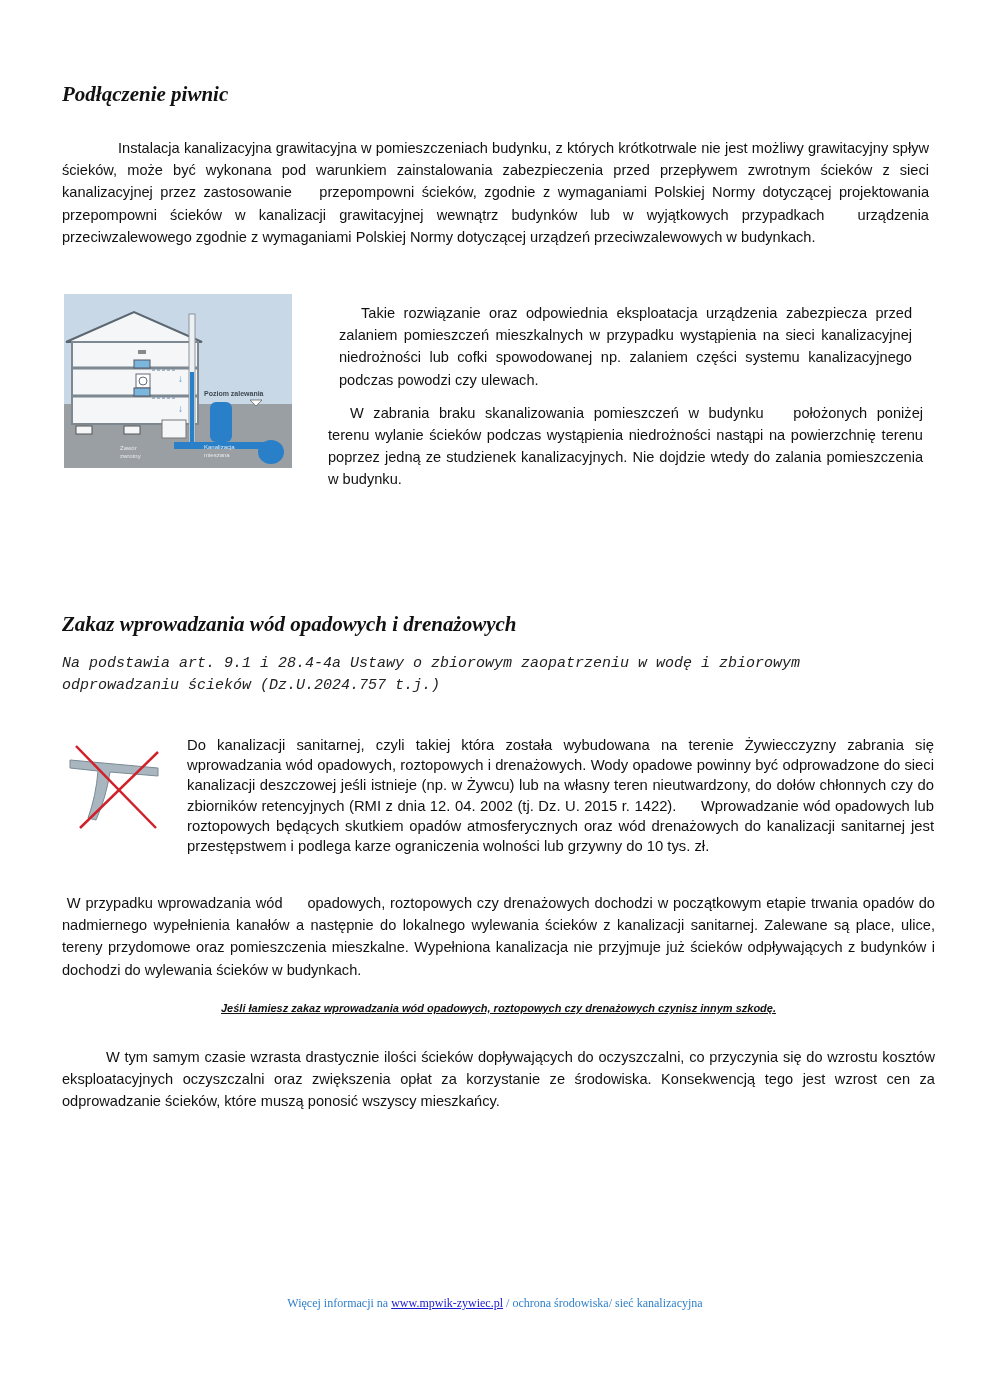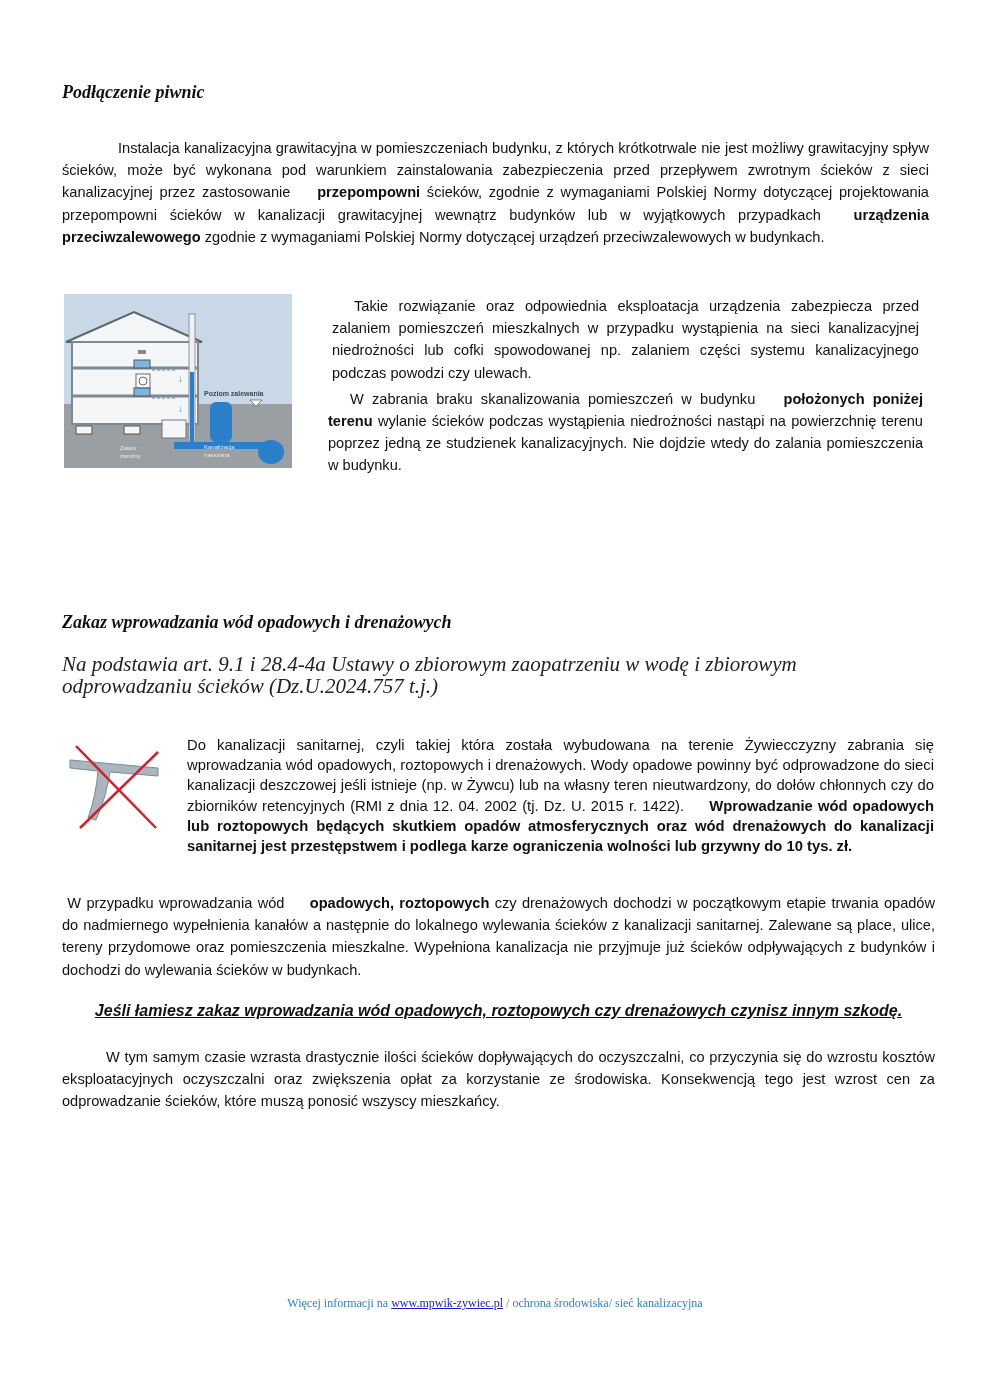--- a/index.html
+++ b/index.html
@@ -1,25 +1,25 @@
 <!DOCTYPE html>
 <html><head>
 <meta charset="utf-8">
 <style>
   html, body { margin: 0; padding: 0; background: #ffffff; }
   body { width: 990px; height: 1400px; position: relative; overflow: hidden; color: #111; }
   .page { position: absolute; left: 0; top: 0; width: 990px; height: 1400px; }
-  .serif-h { font-family: "Liberation Serif", "DejaVu Serif", serif; font-style: italic; font-weight: bold; font-size: 18px; color: #111; position: absolute; margin: 0; }
+  .serif-h { font-family: "Liberation Serif", "DejaVu Serif", serif; font-style: italic; font-weight: bold; font-size: 21px; color: #111; position: absolute; margin: 0; }
   .sans { font-family: "Liberation Sans", "DejaVu Sans", sans-serif; font-size: 14.6px; line-height: 22.2px; text-align: justify; color: #111; }
   .para { position: absolute; margin: 0; }
   .indent { text-indent: 56px; }
   .indent-s { text-indent: 22px; }
-  b { font-weight: bold; padding-left: 20px; }
-  .law { font-family: Liberation Serif, serif; font-style: italic; font-size: 21px; line-height: 22px; color: #222; position: absolute; margin: 0; }
-  .warn { position: absolute; font-family: "Liberation Sans", "DejaVu Sans", sans-serif; font-weight: bold; font-style: italic; text-decoration: underline; font-size: 16px; text-align: center; margin: 0; color: #111; }
+  b { font-weight: normal; padding-left: 20px; }
+  .law { font-family: Liberation Mono, monospace; font-style: italic; font-size: 15px; line-height: 22px; color: #222; position: absolute; margin: 0; }
+  .warn { position: absolute; font-family: "Liberation Sans", "DejaVu Sans", sans-serif; font-weight: bold; font-style: italic; text-decoration: underline; font-size: 11px; text-align: center; margin: 0; color: #111; }
   .footer { position: absolute; left: 0; width: 990px; top: 1296px; text-align: center; font-family: "Liberation Serif", "DejaVu Serif", serif; font-size: 12px; color: #2f7fc8; }
   .footer a { color: #1a1acc; text-decoration: underline; }
   .fig { position: absolute; }
   .fig svg { display: block; }
 </style>
 </head>
 <body>
 
 <div class="page">
 
@@ -65,21 +65,21 @@
       <text x="142" y="104" font-size="7" font-weight="bold" fill="#3e4850" font-family="Liberation Sans, sans-serif">Poziom zalewania</text>
       <polygon points="188,108 200,108 194,114" fill="#fff" stroke="#555" stroke-width="0.7"></polygon>
       <text x="58" y="158" font-size="6" fill="#eaeaea" font-family="Liberation Sans, sans-serif">Zawór</text>
       <text x="58" y="166" font-size="6" fill="#eaeaea" font-family="Liberation Sans, sans-serif">zwrotny</text>
       <text x="142" y="157" font-size="6" fill="#eaeaea" font-family="Liberation Sans, sans-serif">Kanalizacja</text>
       <text x="142" y="165" font-size="6" fill="#eaeaea" font-family="Liberation Sans, sans-serif">mieszana</text>
     </svg>
   </div>
 
   <div class="para sans" style="left:328px; top:291px; width:595px;">
-    <p style="margin:4px;" class="indent-s">Takie rozwiązanie oraz odpowiednia eksploatacja urządzenia zabezpiecza przed zalaniem pomieszczeń mieszkalnych w przypadku wystąpienia na sieci kanalizacyjnej niedrożności lub cofki spowodowanej np. zalaniem części systemu kanalizacyjnego podczas powodzi czy ulewach.</p>
+    <p style="margin:11px;" class="indent-s">Takie rozwiązanie oraz odpowiednia eksploatacja urządzenia zabezpiecza przed zalaniem pomieszczeń mieszkalnych w przypadku wystąpienia na sieci kanalizacyjnej niedrożności lub cofki spowodowanej np. zalaniem części systemu kanalizacyjnego podczas powodzi czy ulewach.</p>
     <p style="margin:0;" class="indent-s"><span>W zabrania braku skanalizowania pomieszczeń w budynku </span><b>położonych poniżej terenu</b><span> wylanie ścieków podczas wystąpienia niedrożności nastąpi na powierzchnię terenu poprzez jedną ze studzienek kanalizacyjnych. Nie dojdzie wtedy do zalania pomieszczenia w budynku.</span></p>
   </div>
 
 
   <h2 class="serif-h" style="left:62px; top:612px;">Zakaz wprowadzania wód opadowych i drenażowych</h2>
 
   <p class="law" style="left:62px; top:653px; width:860px;">Na podstawia art. 9.1 i 28.4-4a Ustawy o zbiorowym zaopatrzeniu w wodę i zbiorowym odprowadzaniu ścieków (Dz.U.2024.757 t.j.)</p>
 
   <div class="fig" style="left:62px; top:738px; width:100px; height:92px;">
     <svg width="100" height="92" viewBox="0 0 100 92">

